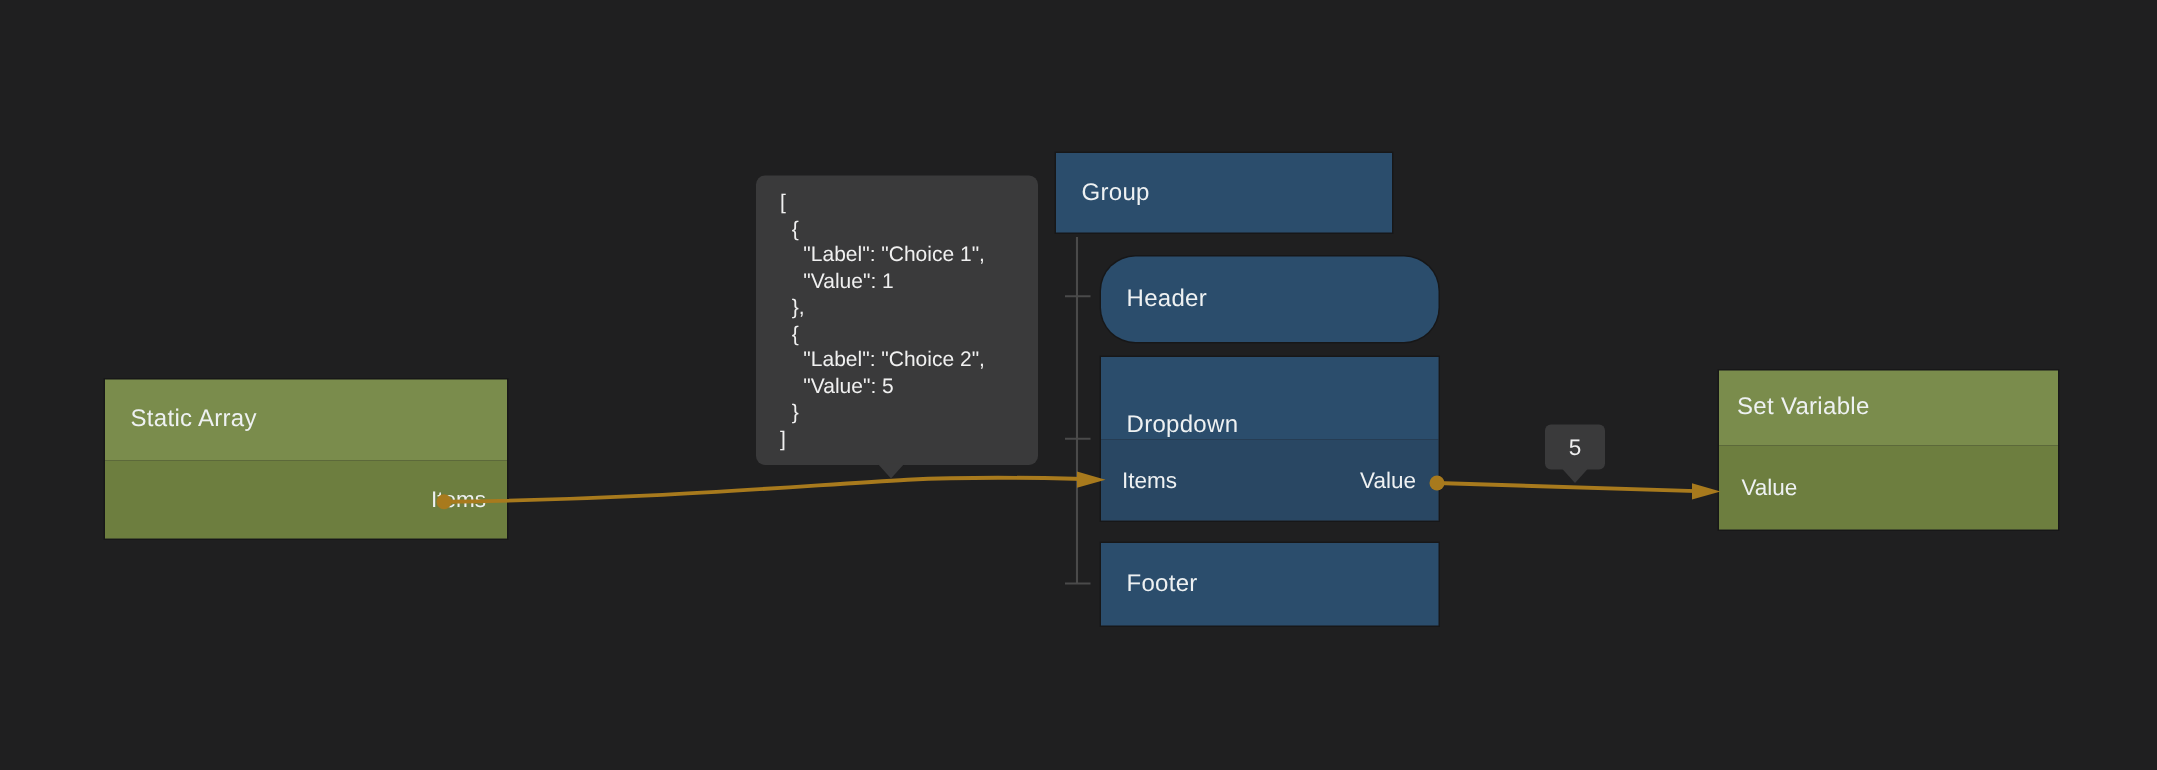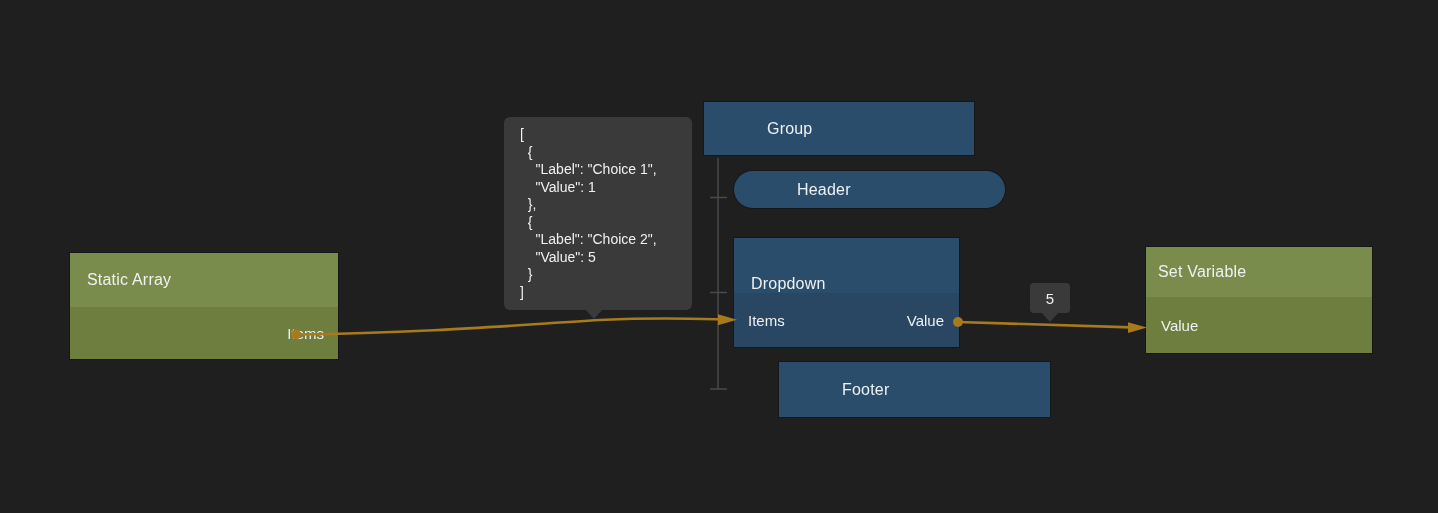--- a/index.html
+++ b/index.html
@@ -30,30 +30,30 @@
     align-items: center;
     font-size: 15px;
   }
 
   
   .green .node-title-bar { background: var(--green-header, #7a8c4c); }
   .green .node-body      { background: var(--green-body, #6d7e3f); }
   
   .blue .node-title-bar  { background: var(--blue-header, #2b4d6c); }
   .blue .node-body       { background: var(--blue-body, #294763); }
-  .blue.solid            { background: var(--blue-header, #2b4d6c); padding-left: 46px; }
+  .blue.solid            { background: var(--blue-header, #2b4d6c); }
 
   
   #node-static-array { left: 70px;  top: 253px; width: 268px; }
   #node-static-array .node-title-bar { height: 54px; }
   #node-static-array .node-body { height: 52px; justify-content: flex-end; padding-right: 14px; }
 
   #node-group  { left: 704px; top: 102px; width: 224px; height: 53px; }
-  #node-header { left: 734px; top: 171px; width: 225px; height: 37px; border-radius: 23px; }
-  #node-footer { left: 734px; top: 362px; width: 225px; height: 55px; margin-left: 45px; }
+  #node-header { left: 734px; top: 171px; width: 225px; height: 57px; border-radius: 23px; }
+  #node-footer { left: 734px; top: 362px; width: 225px; height: 55px; }
   .solid .node-title-bar { height: 100%; background: transparent; }
 
   #node-dropdown { left: 734px; top: 238px; width: 225px; }
   #node-dropdown .node-title-bar { height: 55px; align-items: flex-end; }
   #node-dropdown .node-body { height: 54px; justify-content: space-between; padding: 0 15px 0 14px; }
 
   #node-set-variable { left: 1146px; top: 247px; width: 226px; }
   #node-set-variable .node-title-bar { height: 50px; padding-left: 12px; }
   #node-set-variable .node-body { height: 56px; justify-content: flex-start; padding-left: 15px; }
 

